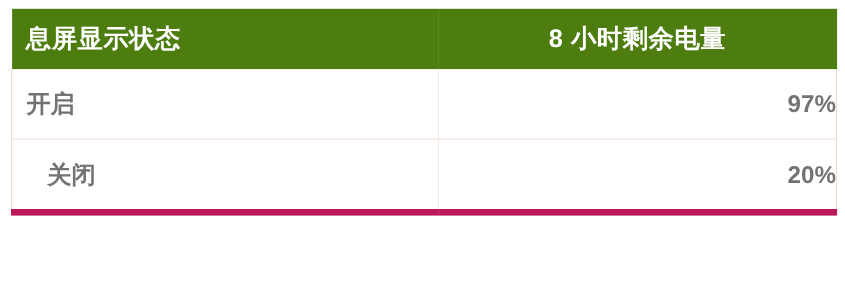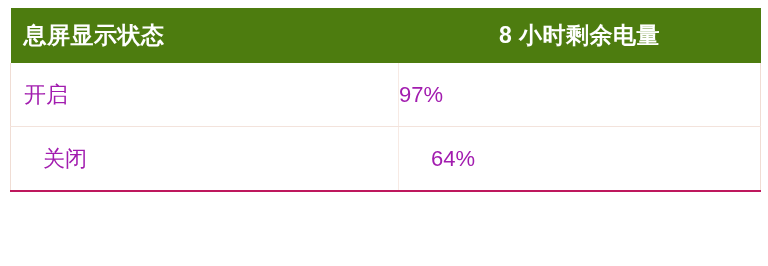--- a/index.html
+++ b/index.html
@@ -46,46 +46,46 @@
     padding-left: 13px;
   }
   thead tr.header-row th.th-value {
     text-align: center;
   }
 
   tbody tr.data-row td {
     height: 63px;
     padding: 0;
     font-size: 22px;
-    color: #a21caf;
+    color: #737373;
     border-bottom: 1px solid #f3e3dc;
     border-left: 1px solid #f7eae4;
     border-right: 1px solid #f7eae4;
-    font-weight: 400;
+    font-weight: 700;
   }
   tbody tr.data-row td.cell-state {
     text-align: left;
     padding-left: 13px;
     border-left: 1px solid #f0ddd4;
   }
   tbody tr.data-row td.cell-value {
-    text-align: left;
+    text-align: right;
     border-right: 1px solid #f0ddd4;
     margin-top: 41px;
   }
   tbody tr.row-alt td {
     background: #faeeea;
     border-bottom: 1px solid #f2ded6;
     border-top: 1px solid #f2ded6;
   }
   tbody tr.row-plain td {
     background: #ffffff;
   }
   tbody tr.data-row:last-child td {
-    border-bottom: 2px solid #be185d;
+    border-bottom: 6px solid #be185d;
     padding-left: 32px;
   }
 </style>
 </head>
 <body>
 
 <div id="table-wrap">
   <table class="battery-table">
     <colgroup>
       <col class="col-state">
@@ -97,17 +97,17 @@
         <th class="th-value">8 小时剩余电量</th>
       </tr>
     </thead>
     <tbody>
       <tr class="data-row row-plain">
         <td class="cell-state">开启</td>
         <td class="cell-value">97%</td>
       </tr>
       <tr class="data-row row-plain">
         <td class="cell-state">关闭</td>
-        <td class="cell-value">64%</td>
+        <td class="cell-value">20%</td>
       </tr>
     </tbody>
   </table>
 </div>
 
 </body></html>

